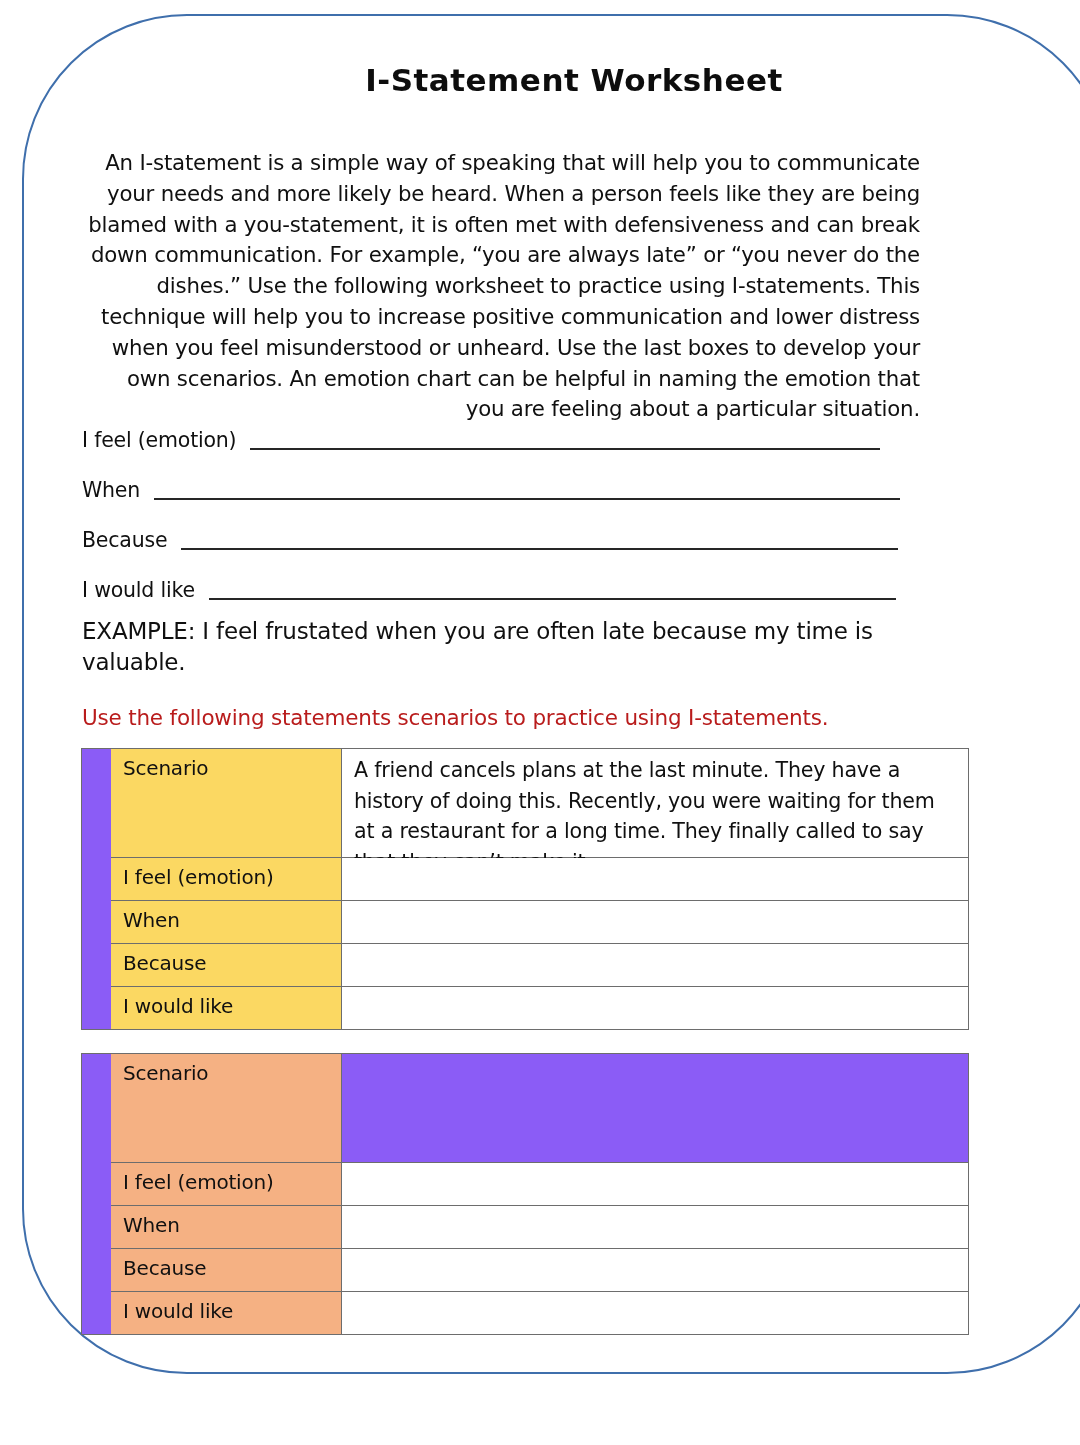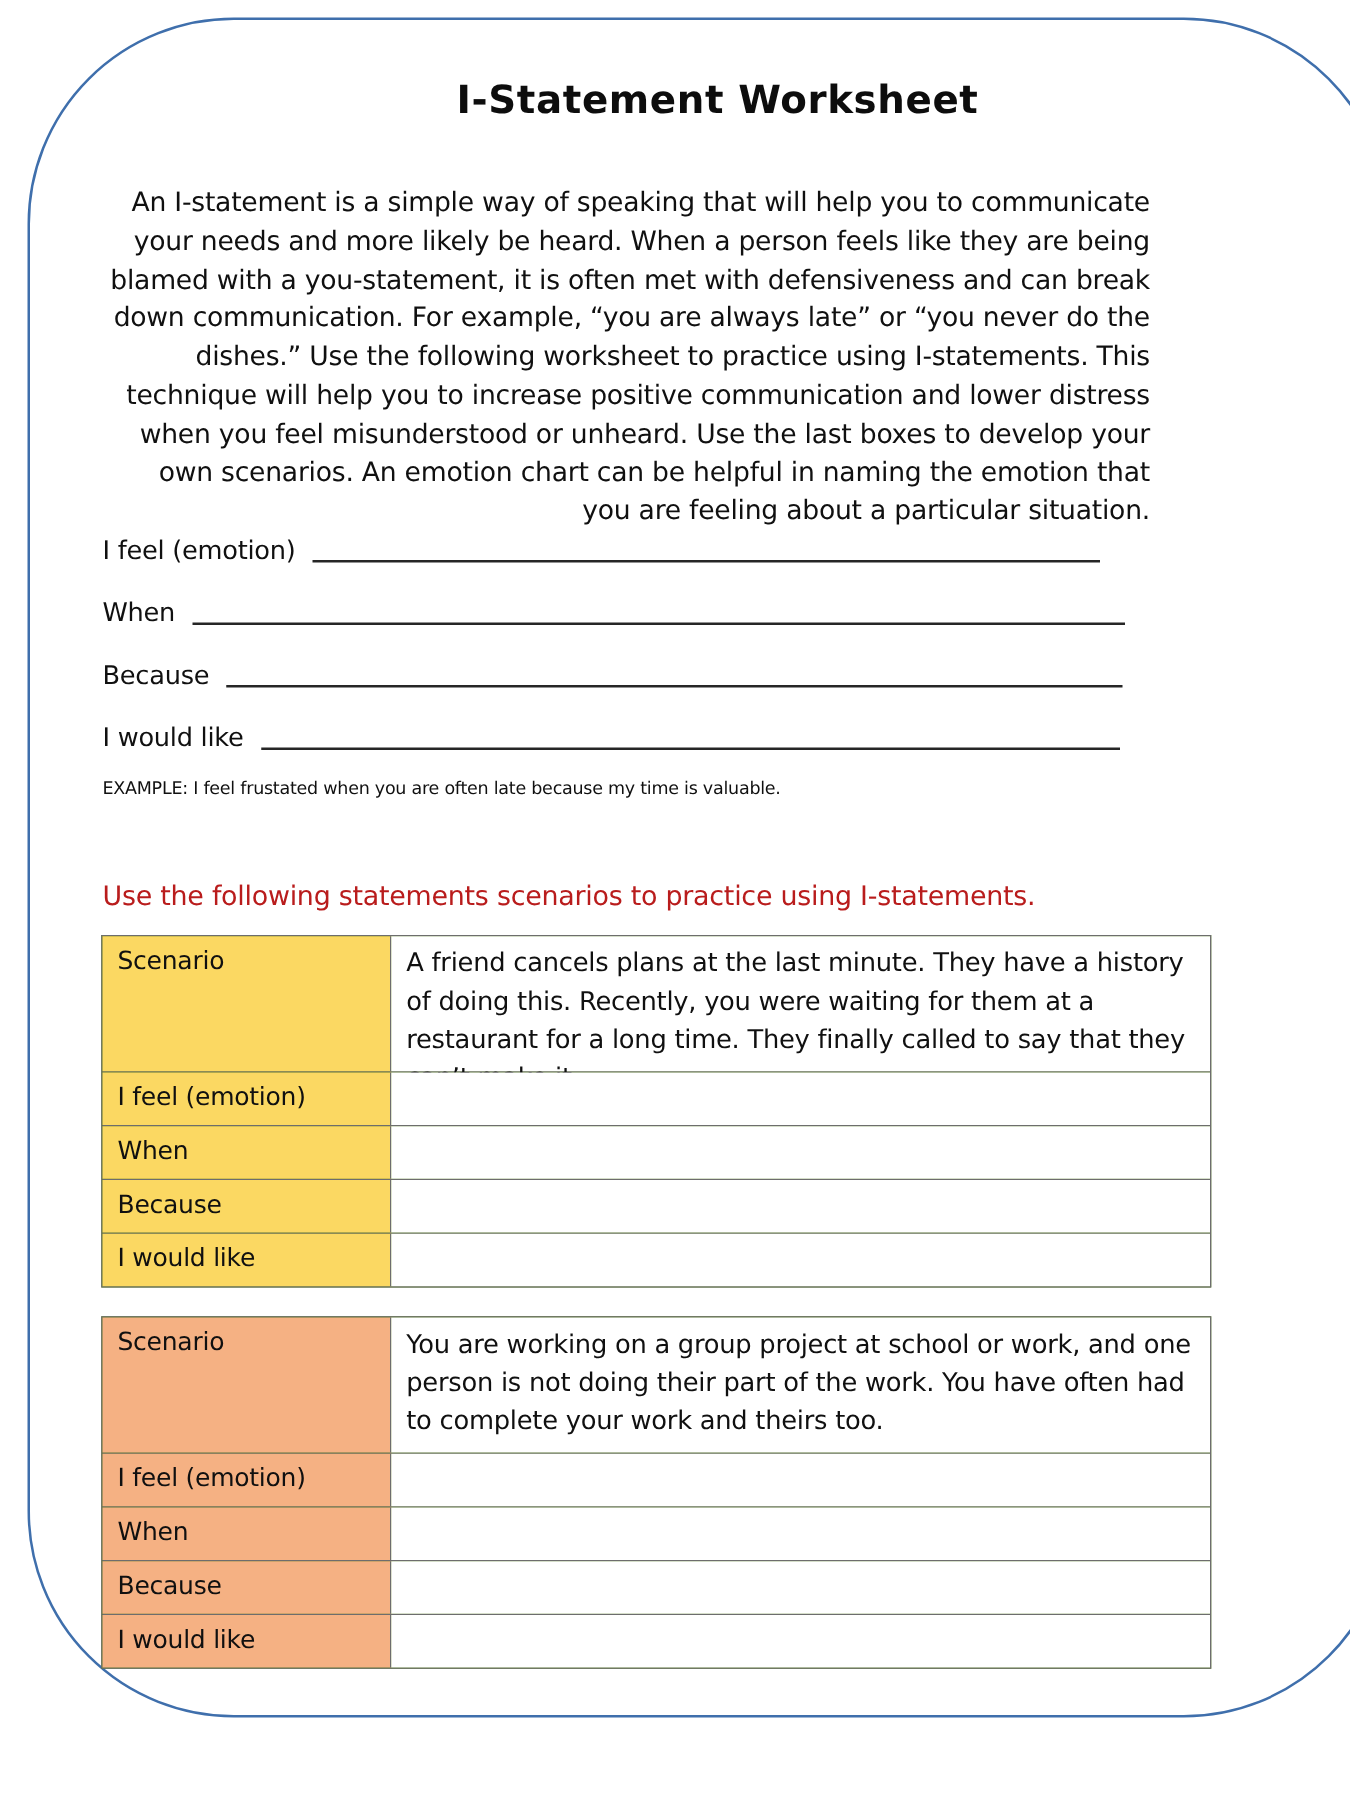--- a/index.html
+++ b/index.html
@@ -96,41 +96,42 @@
   .blank-row.r2 .blank-rule { margin-right: 22px; }
   .blank-row.r3 .blank-rule { margin-right: 24px; }
   .blank-row.r4 .blank-rule { margin-right: 26px; }
 
   
   #example-block {
     position: absolute;
     top: 616px;
     left: 82px;
     width: 860px;
-    font-size: 14px;
+    font-size: 23px;
     line-height: 31px;
     color: #101010;
   }
   #practice-instruction {
     position: absolute;
     top: 705px;
     left: 82px;
     width: 880px;
     font-size: 21.5px;
     color: #b91c1c;
   }
 
   
   .scenario-table {
     position: absolute;
     left: 81px;
     width: 888px;
     border: 1.6px solid #6d6d6d;
     box-sizing: border-box;
-    background: #4d7c0f;
+    background: #8b5cf6;
+    padding-left: 29px;
   }
   #scenario-table-1 { top: 748px; }
   #scenario-table-2 { top: 1053px; }
 
   .scn-row {
     display: flex;
     align-items: stretch;
     border-bottom: 1.4px solid #6d6d6d;
   }
   .scn-row:last-child { border-bottom: none; }
@@ -228,21 +229,20 @@
       <div class="scn-label handwrite" style="background: rgb(251, 216, 98);">I would like</div>
       <div class="scn-value handwrite"></div>
     </div>
 
   </div>
 
   <div id="scenario-table-2" class="scenario-table fill-orange">
 
     <div class="scn-row row-scenario">
       <div class="scn-label handwrite" style="background: rgb(245, 177, 131);">Scenario</div>
-      <div class="scn-value handwrite">You are working on a group project at school or work, and one person is not doing their part of the work. You have often had to complete your work and theirs too.</div>
     </div>
 
     <div class="scn-row row-field">
       <div class="scn-label handwrite" style="background: rgb(245, 177, 131);">I feel (emotion)</div>
       <div class="scn-value handwrite"></div>
     </div>
 
     <div class="scn-row row-field">
       <div class="scn-label handwrite" style="background: rgb(245, 177, 131);">When</div>
       <div class="scn-value handwrite"></div>

